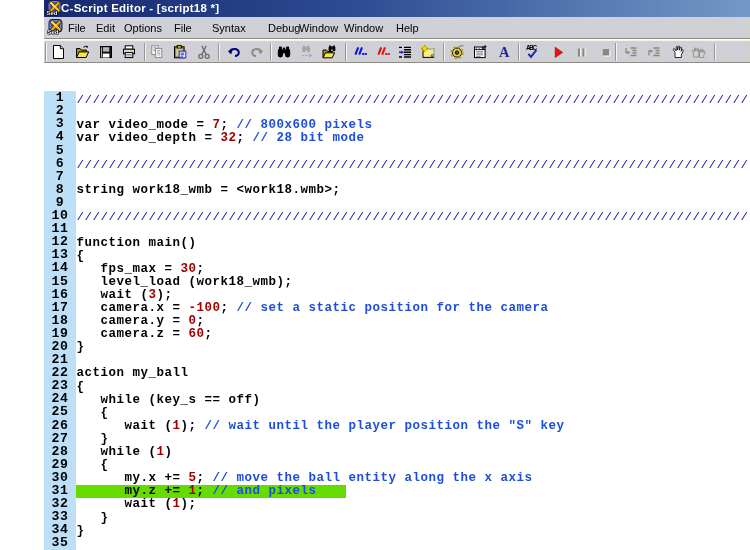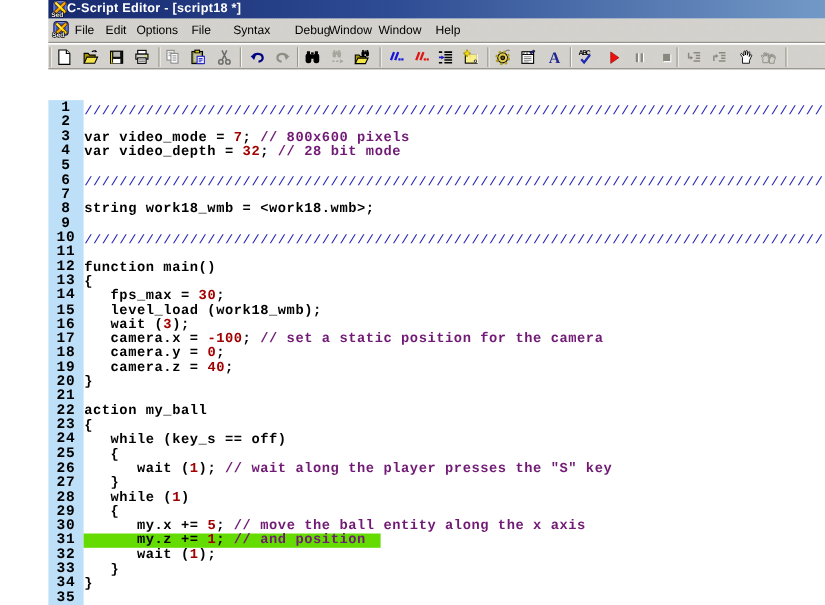--- a/index.html
+++ b/index.html
@@ -25,21 +25,21 @@
 #tab .txt { position:absolute; left:30px; top:4.5px; font-size:10.5px; letter-spacing:-0.2px; }
 #tabline { position:absolute; left:80px; top:20px; width:670px; height:1px; background:#ffffff; }
 #ticon2 { position:absolute; left:7px; top:2px; }
 #edit { position:absolute; left:0; top:91px; width:750px; height:459px; background:#fff; }
 #gut { position:absolute; left:0; top:0; width:32px; height:459px; background:#bddff7; }
 #hl { position:absolute; left:32px; top:393.7px; width:270px; height:13.2px; background:#64dc02; }
 pre { position:absolute; margin:0; font:bold 12.5px "Liberation Mono",monospace;
   letter-spacing:0.5px; line-height:13.09px; color:#000; }
 #nums { left:0; top:0.2px; width:32px; text-align:center; font-size:13.2px; letter-spacing:0.68px; }
 #code { left:32.5px; top:1.5px; }
-#code .c { color:#701a75; }
+#code .c { color:#1d4ed8; }
 #code .s { color:#2424b8; display:inline-block; transform:translateY(1px) scaleY(0.88); transform-origin:50% 100%; font-weight:normal; }
 #code .n { color:#a00000; }
 </style></head><body>
 <div id="win">
   <div id="title">
       <div id="ticon"><svg width="16" height="16" viewBox="0 0 16 16">
           <rect x="2" y="0.5" width="13" height="12.5" rx="3" fill="#3e55bc" stroke="#101c5a"></rect>
           <rect x="3.2" y="1.6" width="10.6" height="10.2" rx="2.2" fill="none" stroke="#8298de" stroke-width="1" opacity="0.85"></rect>
           <path d="M5 3 L12.6 10.6" stroke="#5a3000" stroke-width="3.5" stroke-linecap="round"></path>
           <path d="M12.6 3 L5 10.6" stroke="#5a3000" stroke-width="3.5" stroke-linecap="round"></path>
@@ -288,30 +288,30 @@
 
 <span class="s">////////////////////////////////////////////////////////////////////////////////////</span>
 
 function main()
 {
    fps_max = <span class="n">30</span>;
    level_load (work18_wmb);
    wait (<span class="n">3</span>);
    camera.x = <span class="n">-100</span>; <span class="c">// set a static position for the camera</span>
    camera.y = <span class="n">0</span>;
-   camera.z = <span class="n">40</span>;
+   camera.z = <span class="n">60</span>;
 }
 
 action my_ball
 {
    while (key_s == off)
    {
-      wait (<span class="n">1</span>); <span class="c">// wait along the player presses the "S" key</span>
+      wait (<span class="n">1</span>); <span class="c">// wait until the player position the "S" key</span>
    }
    while (<span class="n">1</span>)
    {
       my.x += <span class="n">5</span>; <span class="c">// move the ball entity along the x axis</span>
-      my.z += <span class="n">1</span>; <span class="c">// and position</span>
+      my.z += <span class="n">1</span>; <span class="c">// and pixels</span>
       wait (<span class="n">1</span>);
    }
 }
 </pre>
     </div>
 </div>
 </body></html>

